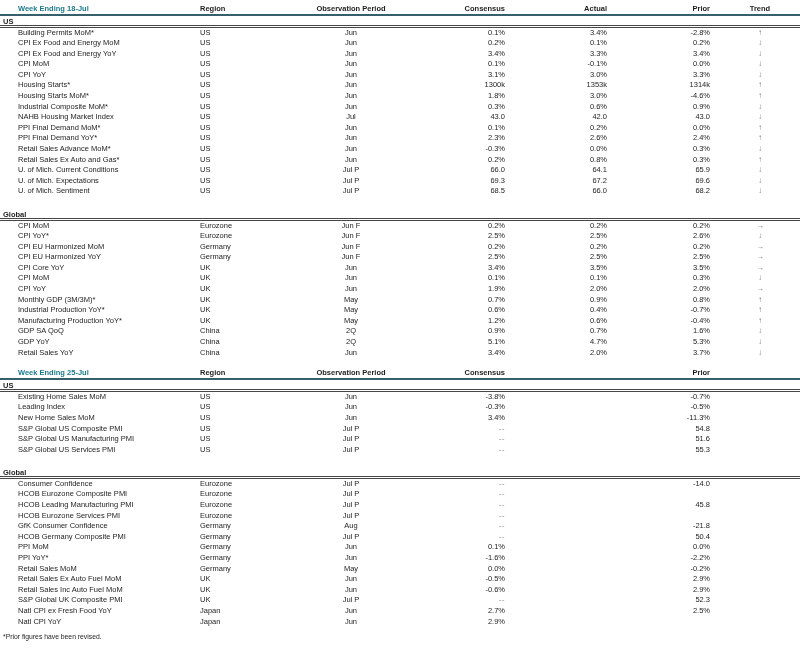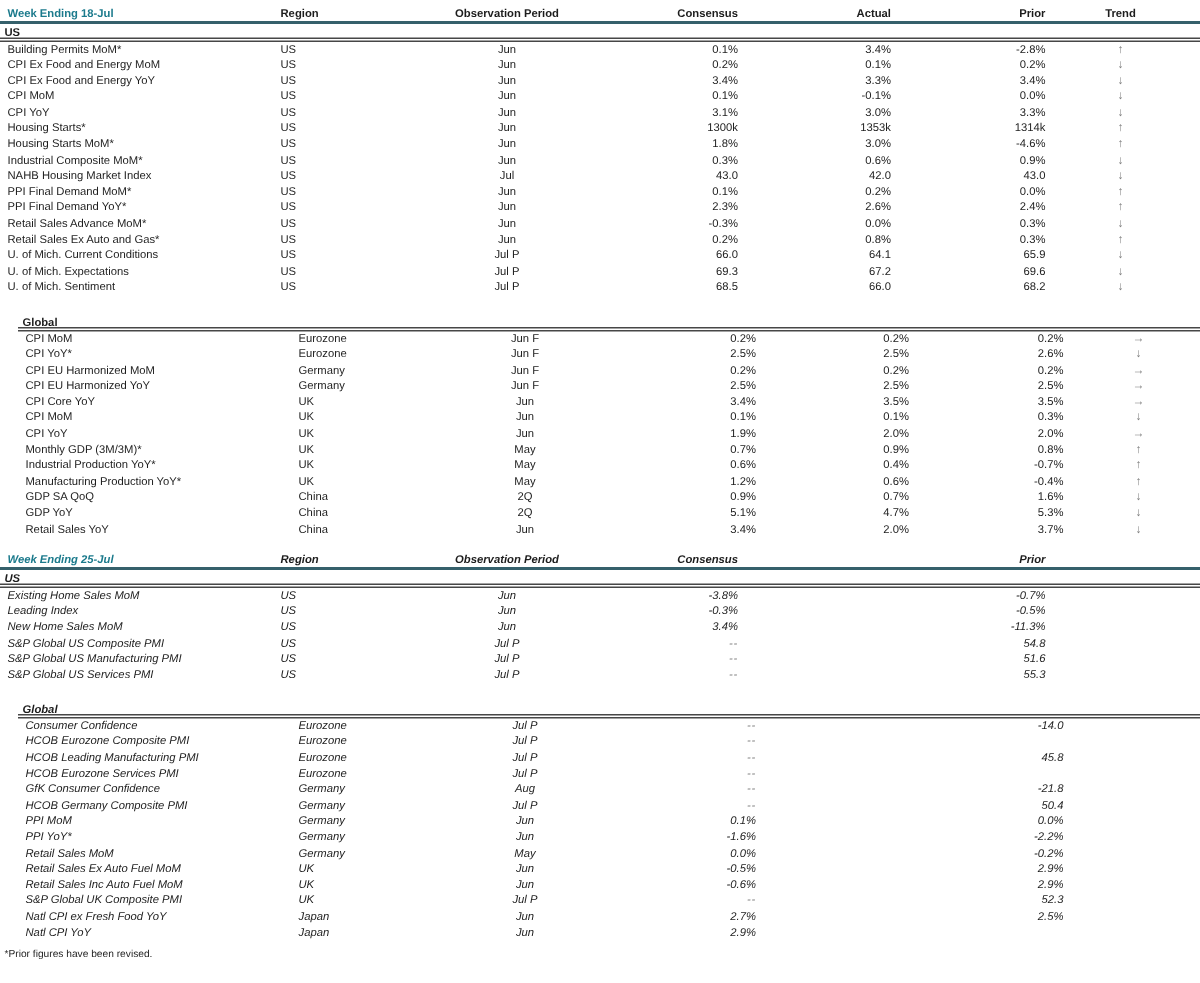--- a/index.html
+++ b/index.html
@@ -11,41 +11,41 @@
   }
   *{box-sizing:border-box;}
   html,body{margin:0;padding:0;}
   body{
     width:800px;height:655px;overflow:hidden;background:#ffffff;
     font-family:"Liberation Sans","DejaVu Sans",sans-serif;
     color:var(--text);
   }
   .report{padding-top:2px;}
   .trow{
-    display:grid;align-items:baseline;padding-left:5px;
+    display:grid;align-items:baseline;padding-left:18px;
     height:10.6px;line-height:10.6px;white-space:nowrap;
   }
   .t1 .trow{grid-template-columns:182px 115px 72px 118px 102px 103px 100px;}
   .t2 .trow{grid-template-columns:182px 115px 72px 118px 205px 100px;}
   .thead{height:14px;border-bottom:2px solid var(--rule);align-items:end;}
   .title{font-size:10.5px;font-weight:bold;color:var(--accent);line-height:13px;}
   .chead{font-size:7.5px;font-weight:bold;line-height:12px;}
   .srow{
     height:11.5px;line-height:11.5px;padding-left:3px;
     font-size:7.5px;font-weight:bold;
     border-bottom:3px double var(--rule2);
   }
   .cell{font-size:7.5px;overflow:visible;}
   .al{text-align:left;}
   .ac{text-align:center;}
   .ar{text-align:right;}
   .trend{font-size:8px;font-weight:bold;color:var(--arrow);line-height:10.6px;}
   .muted{color:#8a8a8a;letter-spacing:.5px;}
-  .section.gap{margin-top:12px;margin-left:12px;}
-  .table + .table{margin-top:8px;font-style:italic;}
+  .section.gap{margin-top:12px;}
+  .table + .table{margin-top:8px;}
   .footnote{
     margin-top:6px;padding-left:3px;
     font-size:6.8px;color:#242424;
   }
 </style>
 </head>
 <body>
 
 <div class="report">
   <div id="tables">

